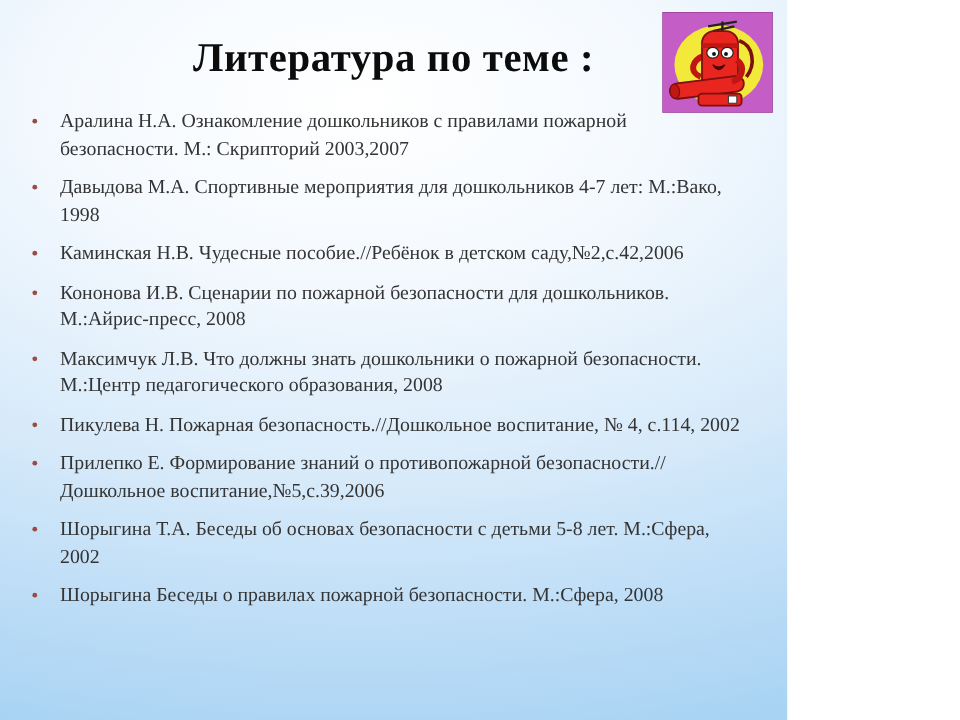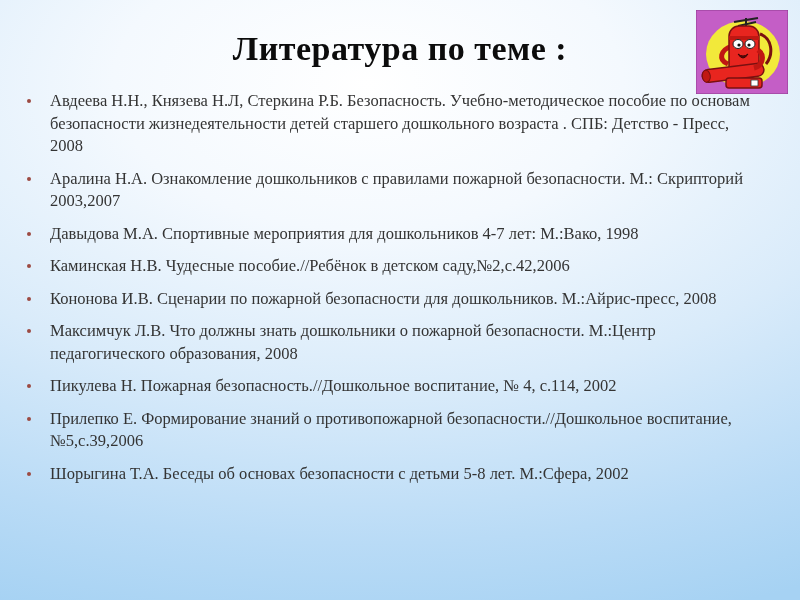--- a/index.html
+++ b/index.html
@@ -1,18 +1,18 @@
 <!DOCTYPE html>
 <html><head>
 <meta charset="utf-8">
 <style>
   html, body { margin: 0; padding: 0; }
   .slide {
     position: relative;
-    width: 800px;
+    width: 656px;
     height: 600px;
     overflow: hidden;
     font-family: "Liberation Serif", serif;
     background:
       radial-gradient(ellipse 980px 560px at 46% 14%,
         #ffffff 0%, #f4f9fe 26%, #d9ebfa 55%, #b9dbf6 82%, #a6d2f3 100%);
   }
   .title {
     margin: 0;
     padding-top: 30px;
@@ -100,23 +100,20 @@
     </g>
 
     <path d="M62 40 C 70 46, 66 56, 58 58" stroke="#c01712" stroke-width="5" fill="none"></path>
 
     <rect x="30" y="68" width="36" height="10" rx="3" fill="#e8251f" stroke="#7a1010" stroke-width="1.5"></rect>
 
     <rect x="55" y="70" width="7" height="6" fill="#ffffff" stroke="#333" stroke-width="0.8"></rect>
   </svg>
 
   <ul class="bullets">
-    <li>
-      <span>Авдеева Н.Н., Князева Н.Л, Стеркина Р.Б. Безопасность. Учебно-методическое пособие по основам безопасности жизнедеятельности детей старшего дошкольного возраста . СПБ: Детство - Пресс, 2008</span>
-    </li>
 
     <li>
       <span>Аралина Н.А. Ознакомление дошкольников с правилами пожарной безопасности. М.: Скрипторий 2003,2007</span>
     </li>
 
     <li>
       <span>Давыдова М.А. Спортивные мероприятия для дошкольников 4-7 лет: М.:Вако, 1998</span>
     </li>
 
     <li>
@@ -137,15 +134,18 @@
     </li>
 
     <li>
       <span>Прилепко Е. Формирование знаний о противопожарной безопасности.//Дошкольное воспитание,№5,с.39,2006</span>
     </li>
 
     <li>
       <span>Шорыгина Т.А. Беседы об основах безопасности с детьми 5-8 лет. М.:Сфера, 2002</span>
     </li>
 
+    <li>
+      <span>Шорыгина Беседы о правилах пожарной безопасности. М.:Сфера, 2008</span>
+    </li>
   </ul>
 
 </div>
 
 </body></html>

